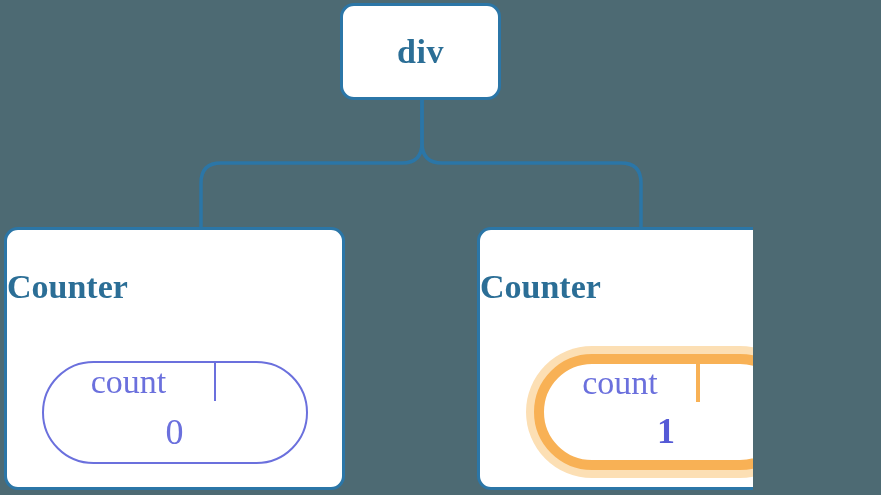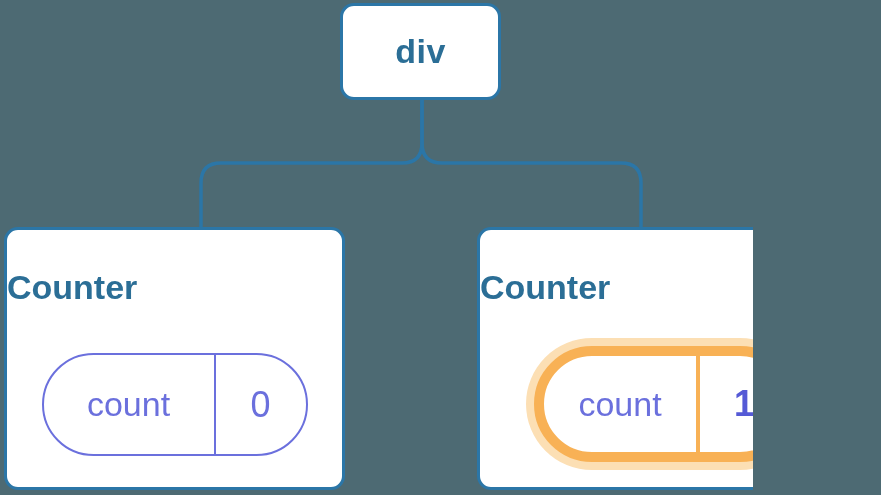--- a/index.html
+++ b/index.html
@@ -18,20 +18,21 @@
     margin: 0;
     background: var(--background);
     font-family: "Liberation Sans", "DejaVu Sans", sans-serif;
   }
   .canvas {
     position: relative;
     width: 753px;
     height: 495px;
     background: var(--background);
     overflow: hidden;
+    font-family: Liberation Serif, serif;
   }
   .node-box {
     position: absolute;
     background: var(--card-bg);
     border: 3px solid var(--stroke-blue);
     border-radius: 14px;
   }
   .root-node {
     left: 340px; top: 3px;
     width: 161px; height: 97px;
@@ -59,24 +60,25 @@
     position: absolute;
     top: 38px; left: 0; width: 100%;
     text-align: left;
     font-size: 34px;
     font-weight: 600;
     color: var(--heading-blue);
   }
   .state-pill {
     position: absolute;
     left: 0; right: 0;
-    margin: 8px auto;
+    margin: 16px auto;
     background: var(--card-bg);
     display: flex;
     overflow: hidden;
+    flex-direction: column;
   }
   .pill-basic {
     top: 115px;
     width: 266px; height: 103px;
     border: 2.5px solid var(--indigo);
     border-radius: 52px;
   }
   .pill-highlight {
     top: 108px;
     width: 264px; height: 116px;

